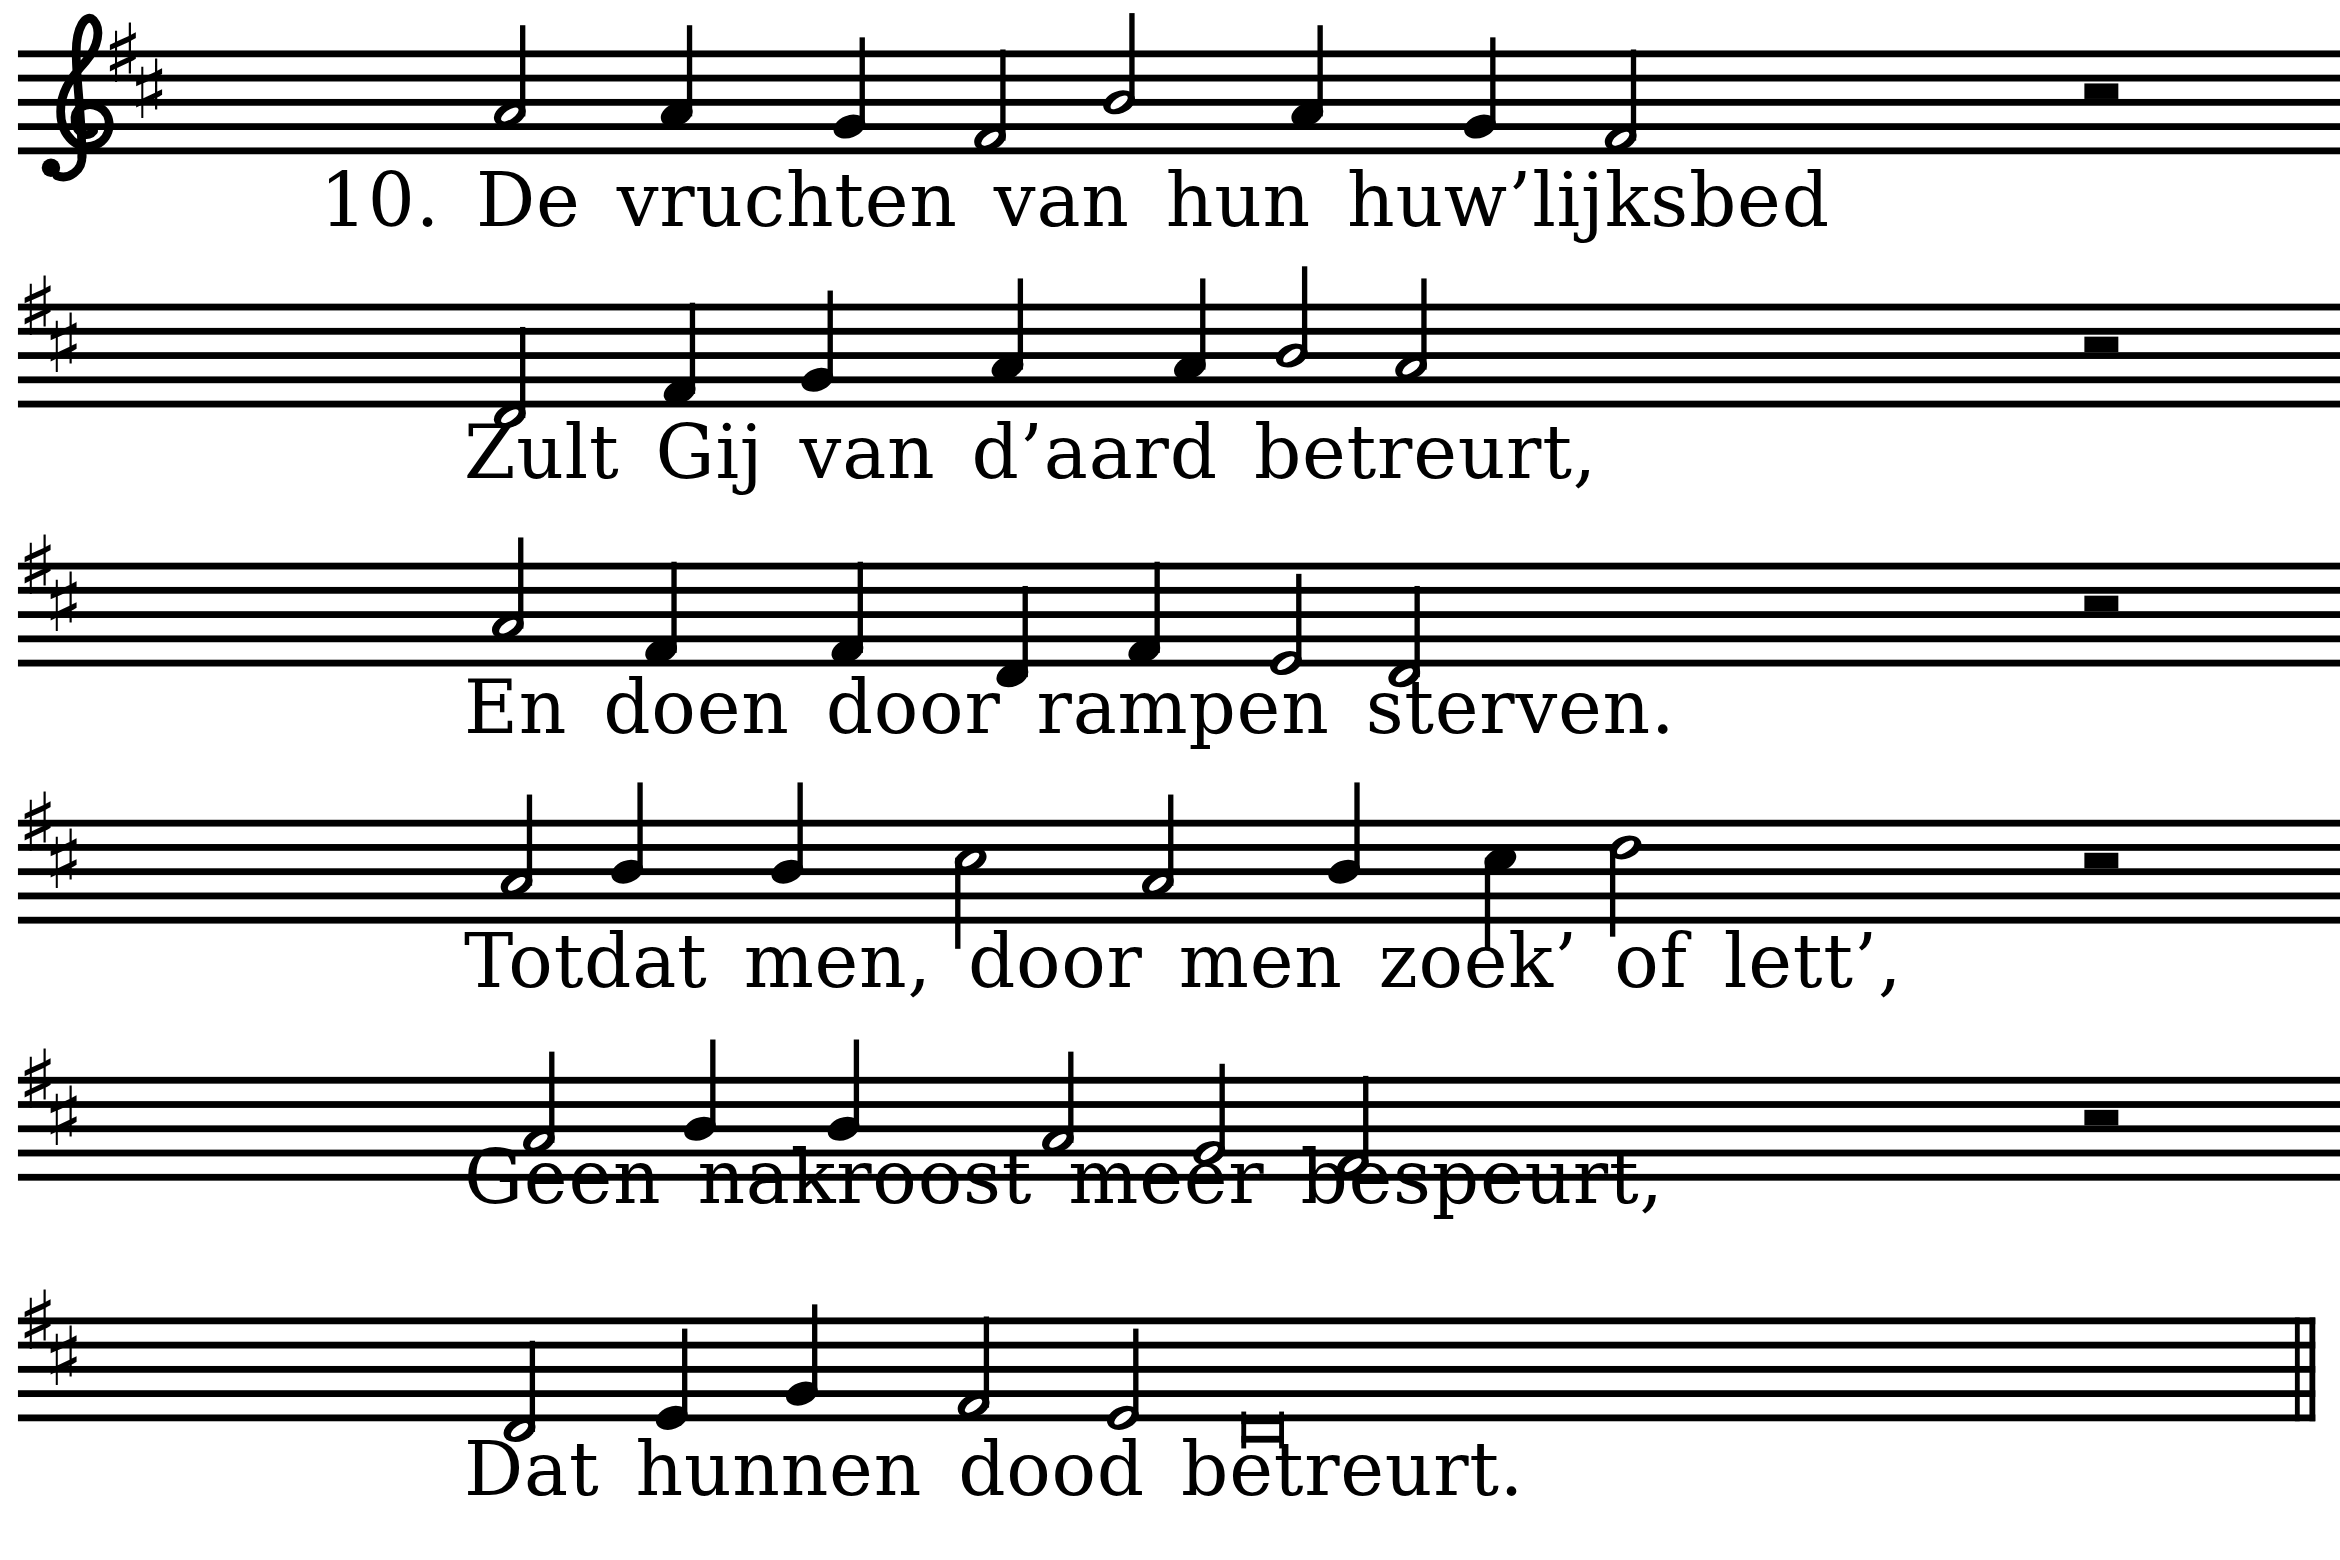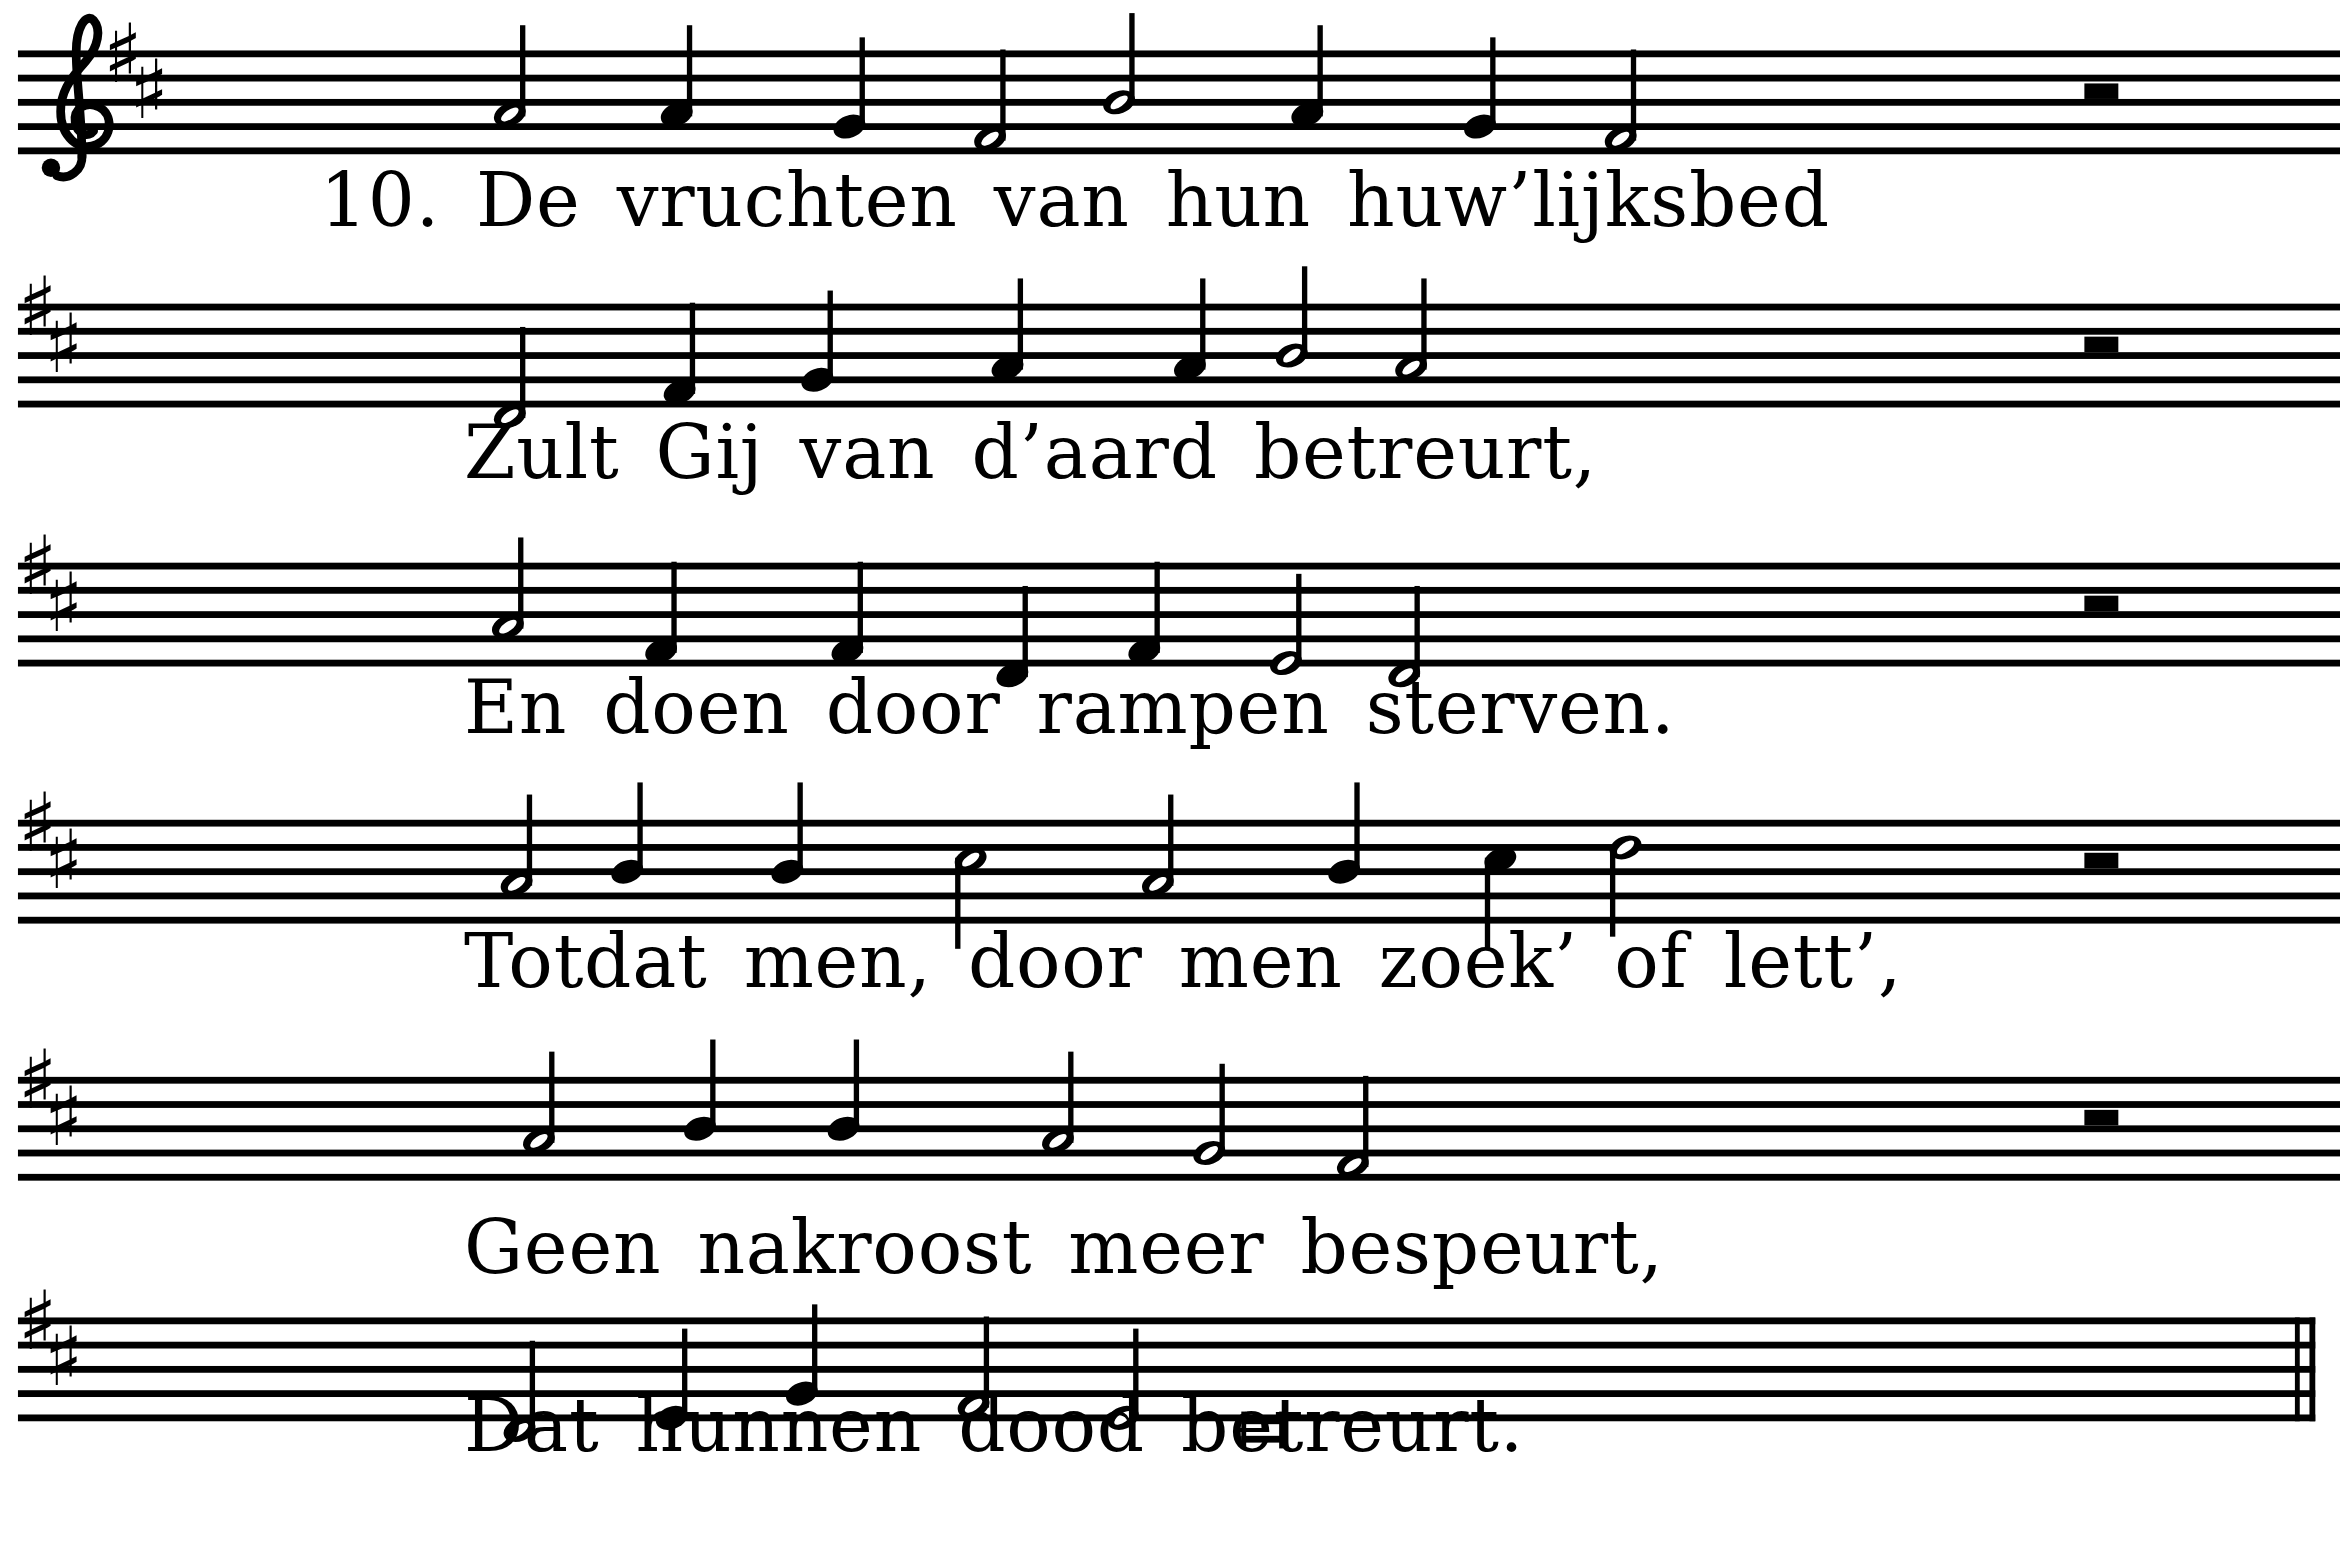--- a/index.html
+++ b/index.html
@@ -283,15 +283,15 @@
         <rect x="2365" y="1358" width="5" height="107" fill="#000000"></rect>
         <rect x="2380" y="1358" width="6" height="107" fill="#000000"></rect>
       </g>
     </g>
   </svg>
 
 <div class="lyric" style="left:320px;top:163px">10. De vruchten van hun huw’lijksbed</div>
 <div class="lyric" style="left:464px;top:415px">Zult Gij van d’aard betreurt,</div>
 <div class="lyric" style="left:464px;top:670px">En doen door rampen sterven.</div>
 <div class="lyric" style="left:464px;top:924px">Totdat men, door men zoek’ of lett’,</div>
-<div class="lyric" style="left:464px;top:1210px">Geen nakroost meer bespeurt,</div>
-<div class="lyric" style="left:464px;top:1388px">Dat hunnen dood betreurt.</div>
+<div class="lyric" style="left:464px;top:1140px">Geen nakroost meer bespeurt,</div>
+<div class="lyric" style="left:464px;top:1432px">Dat hunnen dood betreurt.</div>
 
 
 </body></html>

